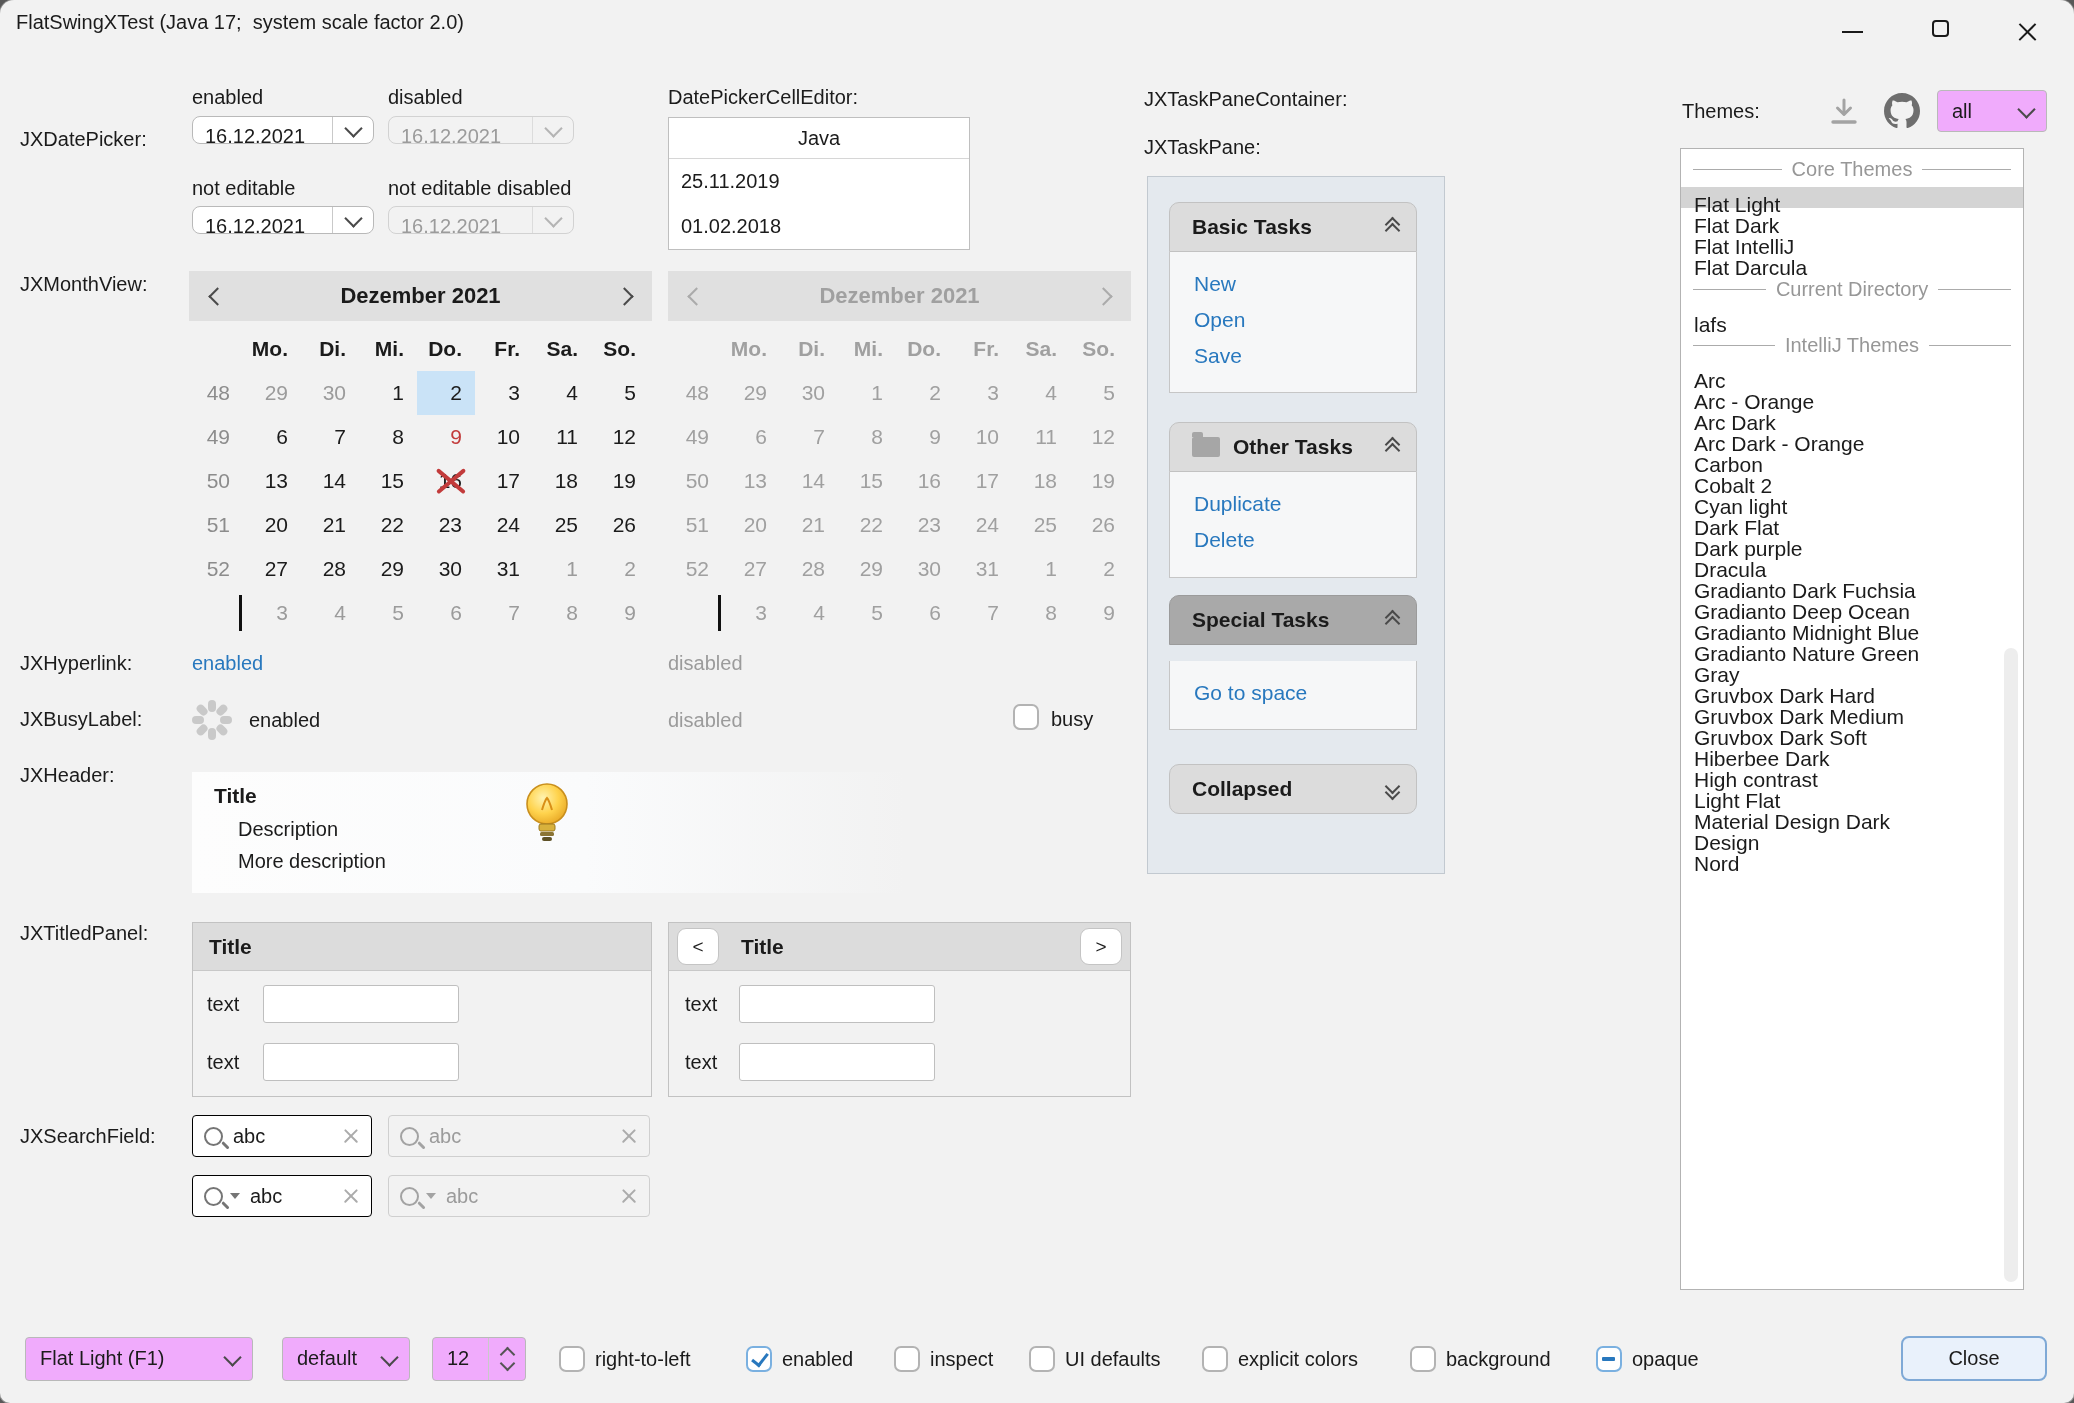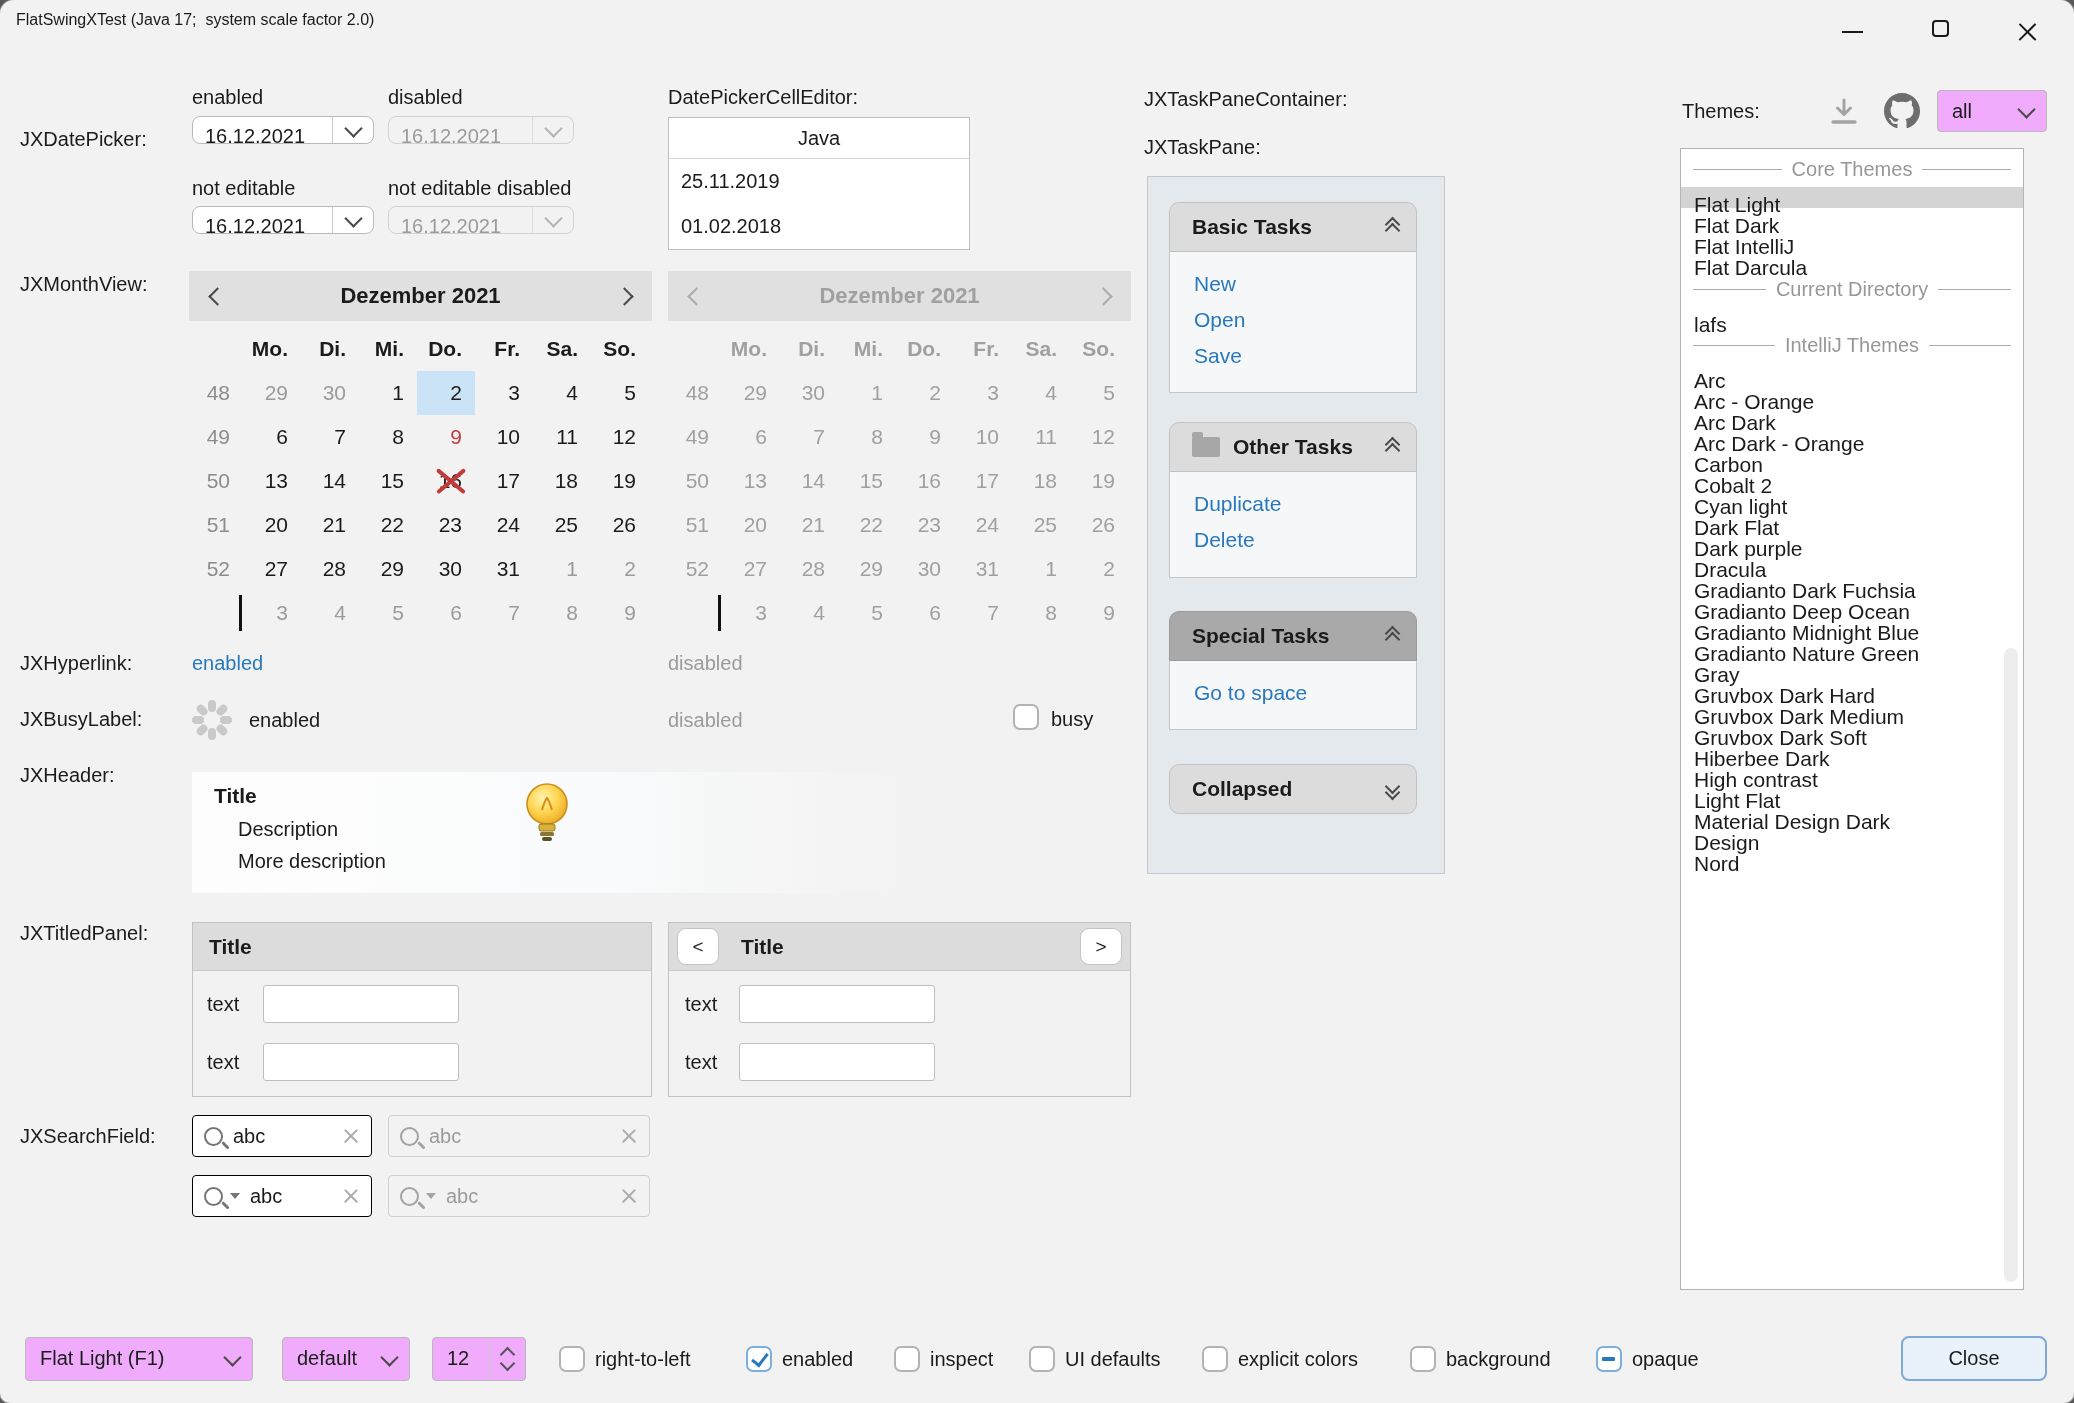--- a/index.html
+++ b/index.html
@@ -1,20 +1,20 @@
 <!DOCTYPE html>
 <html><head>
 <meta charset="utf-8">
 <style>
   html,body{margin:0;padding:0;background:#585858;font-family:"Liberation Sans",sans-serif;}
   .window{position:relative;width:2074px;height:1403px;background:#f2f2f2;color:#1b1b1b;
           border-radius:14px 14px 10px 10px;overflow:hidden;box-shadow:0 0 0 1px #8f8f8f;}
   
   .titlebar{position:absolute;left:0;top:0;right:0;height:47px;}
-  .title-text{position:absolute;left:16px;top:11px;font-size:16px;white-space:pre;}
+  .title-text{position:absolute;left:16px;top:11px;font-size:20px;white-space:pre;}
   .wmin{position:absolute;left:1842px;top:31px;width:21px;height:2.4px;background:#1a1a1a;}
   .wmax{position:absolute;left:1932px;top:20px;width:17px;height:17px;border:2px solid #1a1a1a;border-radius:4px;box-sizing:border-box;}
   .wclose{position:absolute;left:2016px;top:21px;width:22px;height:22px;}
   .wclose::before,.wclose::after{content:"";position:absolute;left:0;top:10px;width:23px;height:2.2px;background:#1a1a1a;}
   .wclose::before{transform:rotate(45deg);} .wclose::after{transform:rotate(-45deg);}
   
   .rowlabel{position:absolute;font-size:20px;}
   .caption{position:absolute;font-size:20px;}
   .linktext{position:absolute;font-size:20px;color:#2878be;cursor:pointer;}
   .distext{position:absolute;font-size:20px;color:#9b9b9b;}
@@ -433,21 +433,21 @@
         <span>Other Tasks</span>
         <span class="cdd up">
           <i></i>
           <i></i>
         </span>
       </div>
       <div class="tpcontent" style="top: 295px; height: 106px;">
         <a class="tplink">Duplicate</a>
         <a class="tplink">Delete</a>
       </div>
-      <div class="tph special" style="top: 434px; gap: 44px;">
+      <div class="tph special" style="top: 418px; gap: 44px;">
         <span>Special Tasks</span>
         <span class="cdd up">
           <i></i>
           <i></i>
         </span>
       </div>
       <div class="tpcontent" style="top: 484px; height: 69px;">
         <a class="tplink">Go to space</a>
       </div>
       <div class="tph collapsed" style="top: 587px;">

